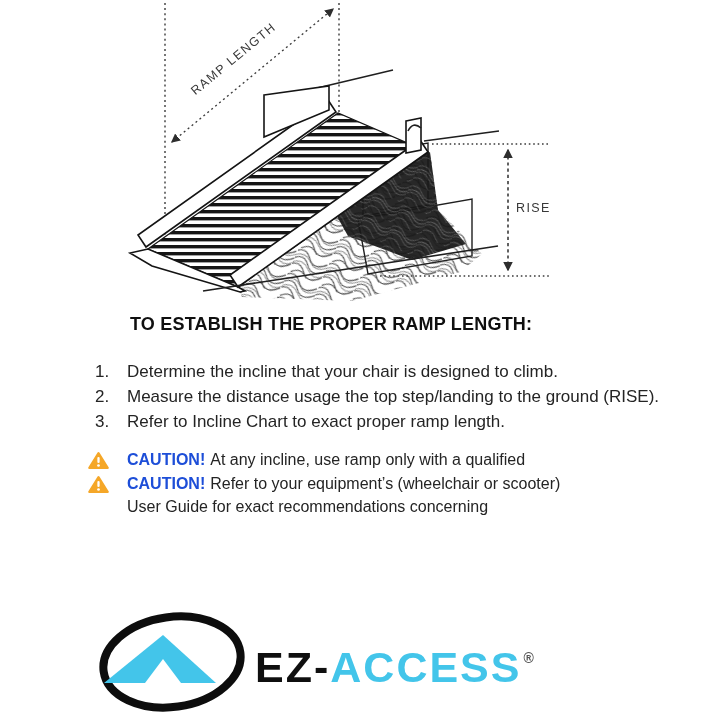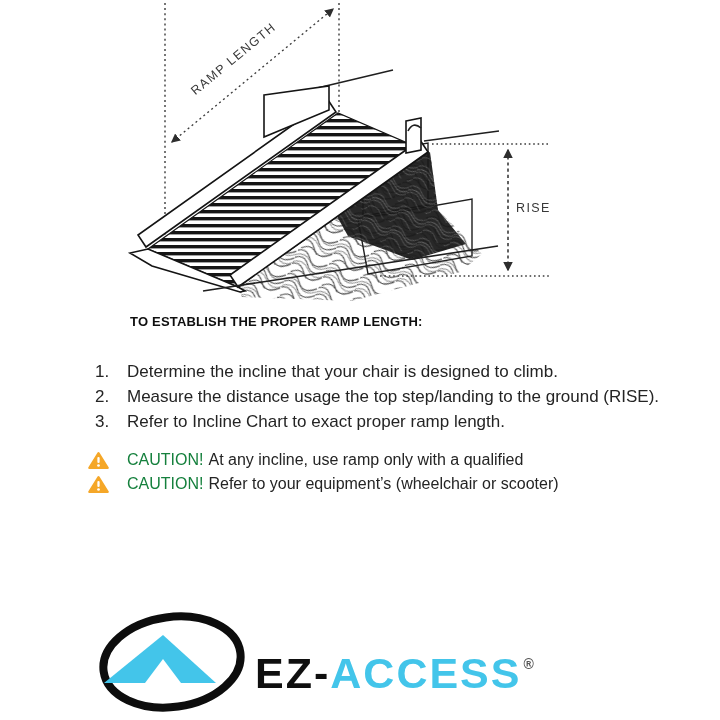--- a/index.html
+++ b/index.html
@@ -10,42 +10,42 @@
   .diagram{position:absolute;top:0;left:0;}
   .dot   {stroke:#3c3c3c;stroke-width:1.4;stroke-dasharray:2 3.1;fill:none;}
   .dot2  {stroke:#3c3c3c;stroke-width:1.3;stroke-dasharray:1.6 2.8;fill:none;}
   .dash  {stroke:#2e2e2e;stroke-width:1.5;stroke-dasharray:3.2 3;fill:none;}
   .solid {stroke:#1f1f1f;stroke-width:1.6;fill:none;}
   .face  {fill:#ffffff;stroke:#1f1f1f;stroke-width:1.4;}
   .rail  {fill:#ffffff;stroke:#141414;stroke-width:1.6;}
   .dimtext{font-size:12.5px;letter-spacing:1.4px;fill:#383838;}
 
   
-  .heading{position:absolute;left:130px;top:314px;font-size:13px;font-weight:bold;
+  .heading{position:absolute;left:130px;top:314px;font-size:18px;font-weight:bold;
            color:#0f0f0f;letter-spacing:0.2px;white-space:nowrap;}
 
   
   .steps{position:absolute;left:95px;top:359px;}
   .step-row{display:flex;line-height:25px;font-size:17px;color:#242424;}
   .step-num{width:21px;margin-right:11px;flex:none;}
   .step-text{white-space:nowrap;}
 
   
   .cautions{position:absolute;left:88px;top:448px;}
   .caution-row{display:flex;margin-bottom:1px;}
   .caution-icon{width:21px;height:19px;margin-top:3px;margin-right:18px;flex:none;}
   .warn-tri{fill:#F5A728;stroke:#F5A728;stroke-width:2.5;stroke-linejoin:round;}
   .caution-body{font-size:16px;line-height:23px;color:#242424;white-space:nowrap;}
-  .caution-label{font-weight:normal;color:#15803d;margin-right:5px;}
+  .caution-label{font-weight:bold;color:#1d4ed8;margin-right:5px;}
 
   
   .logo{position:absolute;left:96px;top:609px;display:flex;align-items:center;}
   .emblem{flex:none;}
   .wordmark{margin-left:7px;font-size:43px;font-weight:bold;letter-spacing:2px;
-            white-space:nowrap;position:relative;top:12px;}
+            white-space:nowrap;position:relative;top:6px;}
   .brand-prefix{color:#0f0f0f;}
   .brand-suffix{color:#43C5EA;}
   .reg{font-size:14px;font-weight:bold;color:#555;vertical-align:19px;letter-spacing:0;margin-left:2px;}
 </style>
 </head>
 <body>
 
 <div class="page">
 
   <svg class="diagram" width="720" height="308" viewBox="0 0 720 308">
@@ -137,20 +137,21 @@
     </div>
 
     <div class="caution-row">
       <svg class="caution-icon" viewBox="0 0 24 21">
         <path class="warn-tri" d="M12,2 L22.5,19 L1.5,19 Z"></path>
         <rect x="10.7" y="6.4" width="2.6" height="7" rx="1.3" fill="#ffffff"></rect>
         <circle cx="12" cy="16.2" r="1.55" fill="#ffffff"></circle>
       </svg>
       <div class="caution-body">
         <div><span class="caution-label">CAUTION!</span><span>Refer to your equipment’s (wheelchair or scooter)</span></div>
+        <div>User Guide for exact recommendations concerning</div>
       </div>
     </div>
 
   </div>
 
   <div class="logo">
     <svg class="emblem" width="152" height="104" viewBox="0 0 152 104">
       <g transform="translate(76,53) rotate(-8)">
         <ellipse rx="69" ry="45" fill="none" stroke="#0d0d0d" stroke-width="8"></ellipse>
         <path d="M-62,20 A66,42 0 0 0 20,42" fill="none" stroke="#0d0d0d" stroke-width="2.5"></path>

